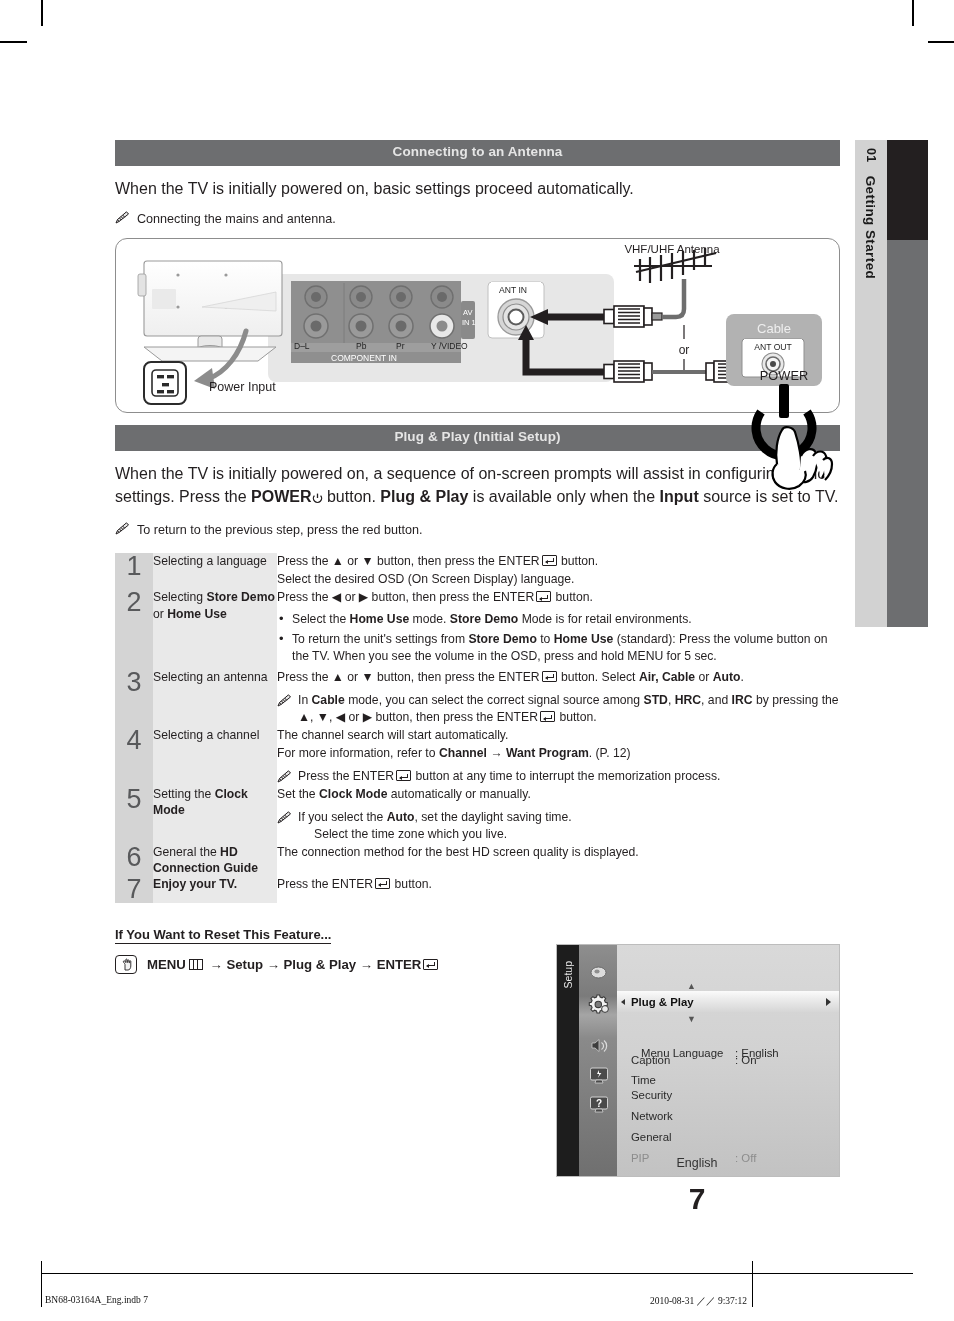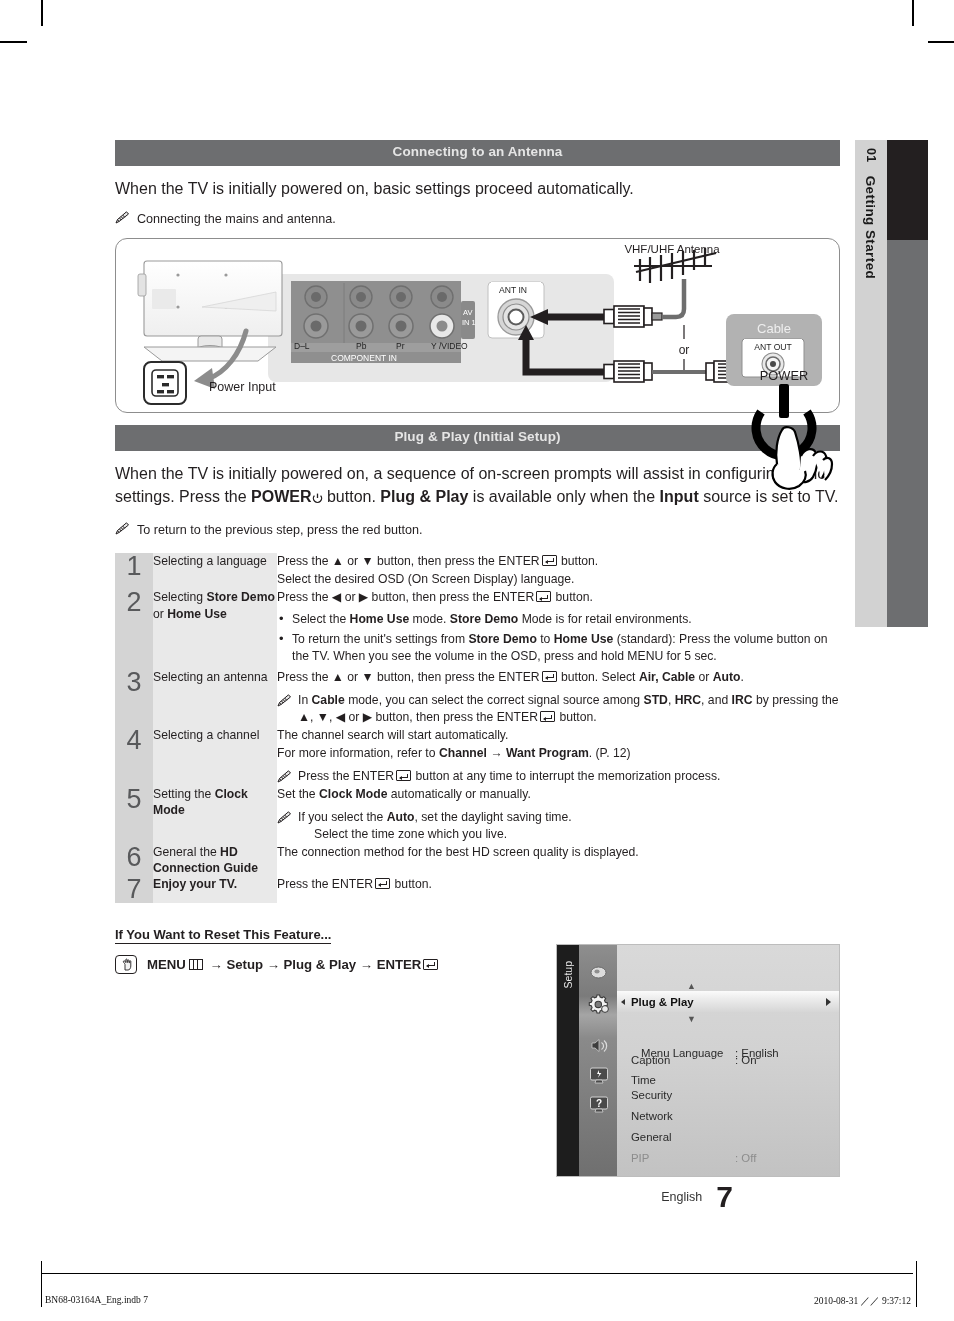--- a/index.html
+++ b/index.html
@@ -153,26 +153,26 @@
     font-weight:bold; color:#111;
   }
   .osd-dim { color:#8c8c8c; }
   .osd-arrow-r { position:absolute; right:8px; width:0;height:0;
     border-top:4px solid transparent;border-bottom:4px solid transparent;border-left:5px solid #333; }
   .osd-arrow-l { position:absolute; left:-12px; width:0;height:0;
     border-top:3.5px solid transparent;border-bottom:3.5px solid transparent;border-right:4.5px solid #333; }
   .osd-caret { position:absolute; left:70px; color:#555; font-size:9px; }
 
   #page-foot { position:absolute; left:556px; top:1180px; width:284px; height:34px;
-               display:flex; align-items:center; justify-content:center; gap:14px; padding-right:2px; }
+               display:flex; align-items:center; justify-content:flex-end; gap:14px; padding-right:2px;flex-direction:column; }
   #english { font-size:12.5px; color:#333; }
   #pagenum { font-size:30px; font-weight:bold; color:#231f20; line-height:1; }
 
   
-  #footer { position:absolute; left:41px; top:1273px; width:876px; height:48px; }
+  #footer { position:absolute; left:41px; top:1273px; width:712px; height:48px; }
   #footer .rule { position:absolute; left:0; top:0; width:872px; height:1px; background:#000; }
   #footer .fl { position:absolute; left:4px; top:22px; font-size:9.5px; font-family:"Liberation Serif", serif; color:#111; }
   #footer .fr { position:absolute; right:6px; top:22px; font-size:9.5px; font-family:"Liberation Serif", serif; color:#111; }
   #footer .cv-l { position:absolute; left:0; top:-12px; width:1.3px; height:46px; background:#000; }
   #footer .cv-r { position:absolute; right:0; top:-12px; width:1.3px; height:46px; background:#000; }
 </style>
 </head>
 <body>
 
 <div class="page">

